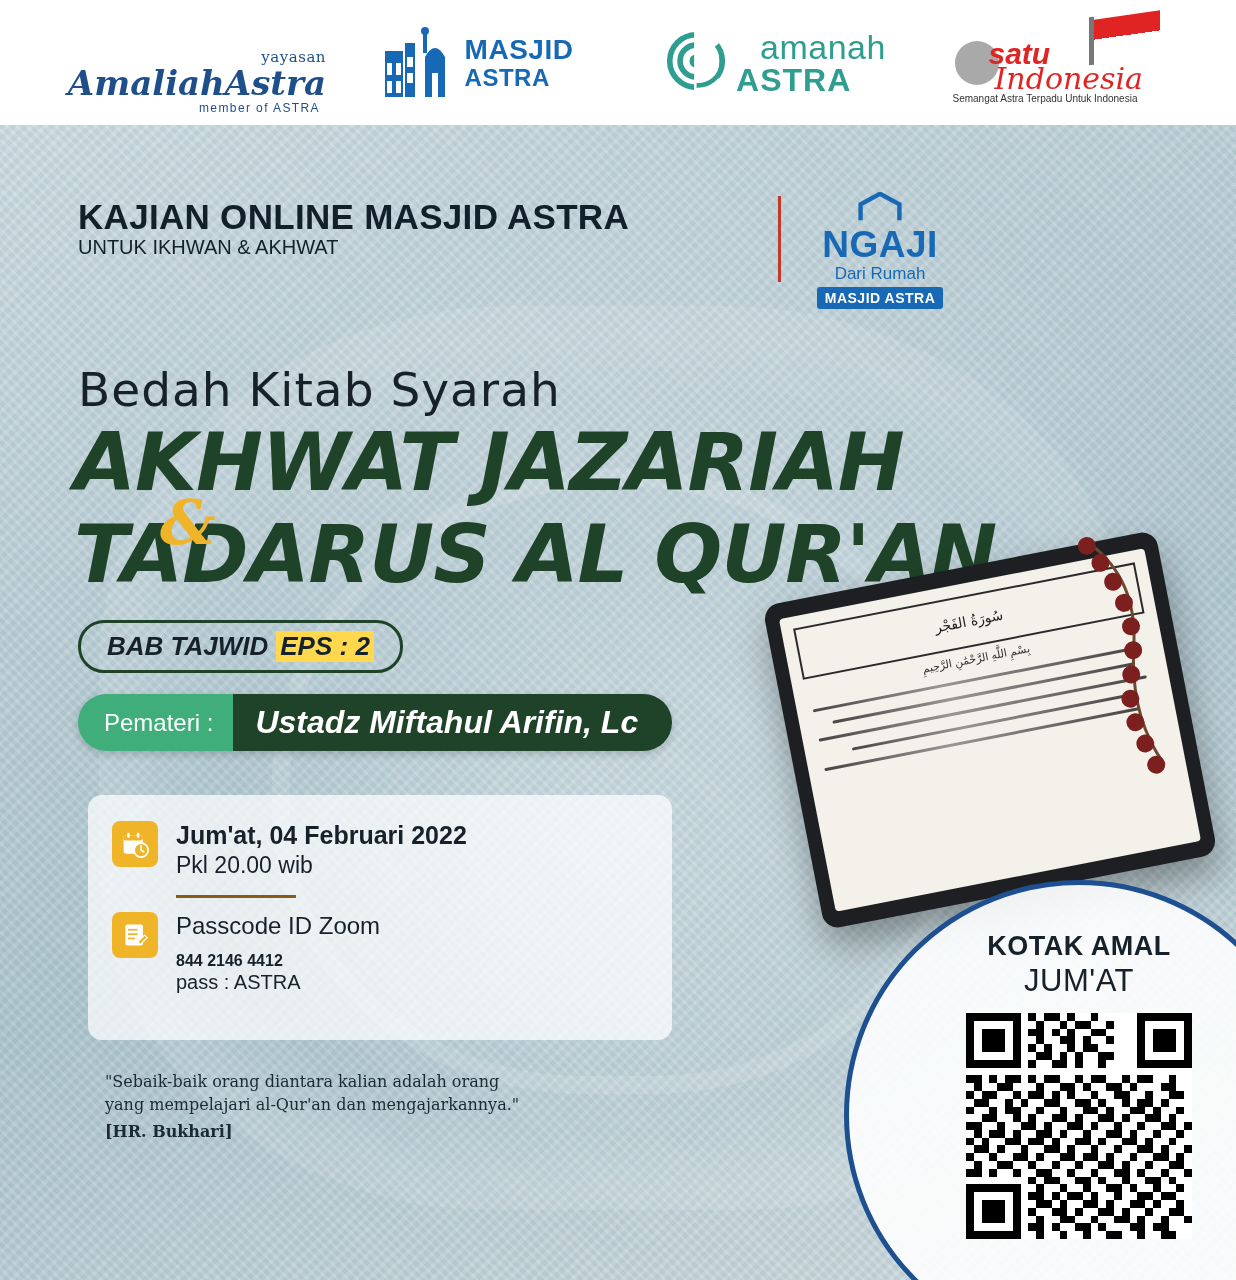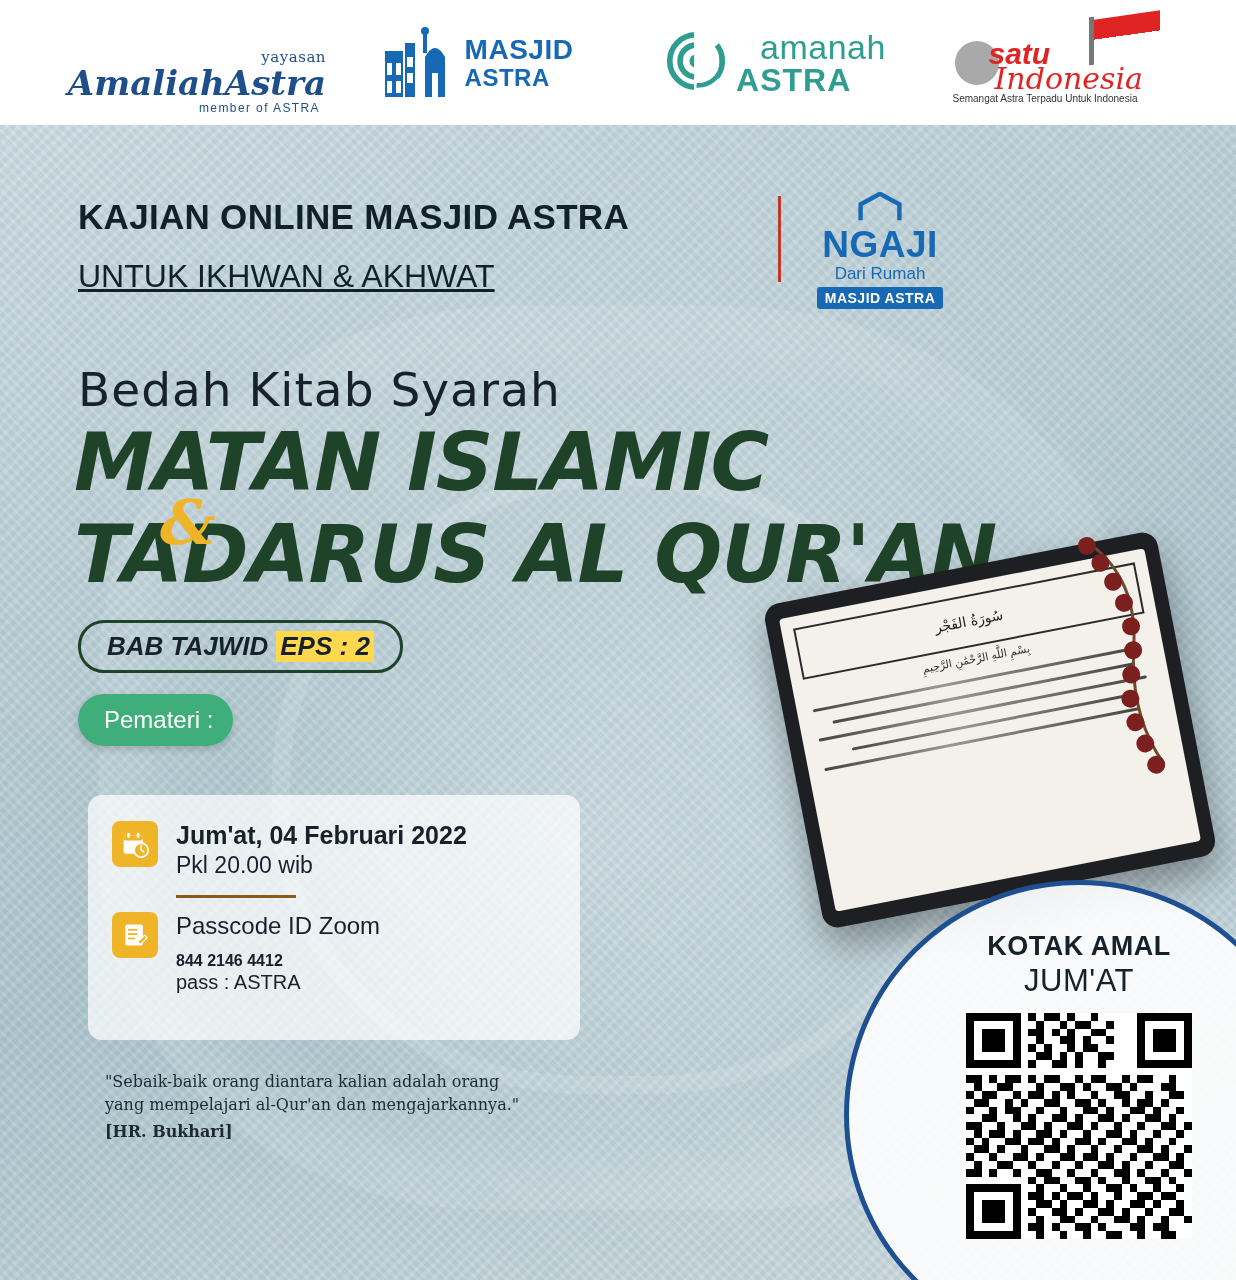--- a/index.html
+++ b/index.html
@@ -82,22 +82,22 @@
   .satu-t2 { position: absolute; left: 46px; top: 42px; font-size: 30px; color:#e02424; font-family:"DejaVu Serif", serif; font-style: italic;}
   .satu-t3 { position: absolute; left: 4px; top: 74px; font-size: 10px; color:#333; white-space: nowrap;}
   .satu-circle { position:absolute; left:6px; top:22px; width:44px; height:44px; border-radius:50%; background:#9a9a9a; opacity:.85;}
 
   
   .kajian {
     position: absolute; left: 78px; top: 197px;
     font-size: 35px; font-weight: bold; color: #12202a; letter-spacing: .3px;
   }
   .untuk {
-    position: absolute; left: 78px; top: 258px;
-    font-size: 32px; color: #12202a; font-weight: 300; text-decoration: underline;
+    position: absolute; left: 78px; top: 236px;
+    font-size: 20px; color: #12202a; font-weight: 300;
   }
   .divider-v {
     position: absolute; left: 778px; top: 196px; width: 3px; height: 86px; background: #c0392b;
   }
   .ngaji {
     position: absolute; left: 805px; top: 192px; width: 150px; text-align: center;
   }
   .ngaji .house { font-size: 0; }
   .ngaji .n1 { font-size: 37px; font-weight: bold; color: #1769b5; line-height: 1; letter-spacing: .5px;}
   .ngaji .n2 { font-size: 17px; color: #1769b5; margin-top: 1px; }
@@ -142,21 +142,21 @@
   .speaker {
     position: absolute; left: 78px; top: 694px;
     display: flex; align-items: stretch; border-radius: 30px; overflow: hidden;
     box-shadow: 0 3px 8px rgba(0,0,0,.18);
   }
   .speaker .lbl { background: #3fae7a; color: #fff; font-size: 24px; display:flex; align-items:center; padding: 12px 20px 12px 26px; }
   .speaker .nm { background: #1f4328; color: #ffffff; font-size: 32px; font-weight: bold; font-style: italic; display:flex; align-items:center; padding: 10px 34px 10px 22px; }
 
   
   .infocard {
-    position: absolute; left: 88px; top: 795px; width: 492px; height: 245px;
+    position: absolute; left: 88px; top: 795px; width: 584px; height: 245px;
     background: rgba(255,255,255,0.72); border-radius: 14px;
     padding: 26px 24px;
   }
   .info-row { display: flex; gap: 18px; align-items: flex-start; }
   .icon-badge {
     width: 46px; height: 46px; border-radius: 8px; background: #f0b429;
     display: flex; align-items: center; justify-content: center; flex: none;
     color: #fff;
   }
   .info-t1 { font-size: 25px; font-weight: bold; color: #17212a; }
@@ -308,31 +308,32 @@
         <path d="M8 32 L8 14 L30 2 L52 14 L52 32" fill="none" stroke="#1769b5" stroke-width="5"></path>
       </svg>
     </span>
     <div class="n1">NGAJI</div>
     <div class="n2">Dari Rumah</div>
     <div class="n3">MASJID ASTRA</div>
   </div>
 
 
   <div class="bedah">Bedah Kitab Syarah</div>
-  <div class="headline1">MATAN ISLAMIC</div>
+  <div class="headline1">AKHWAT JAZARIAH</div>
   <div class="amp">&amp;</div>
   <div class="headline2">TADARUS AL QUR'AN</div>
 
   <div class="bab">
     <span class="b1">BAB TAJWID</span>
     <span class="b2">EPS : 2</span>
   </div>
 
   <div class="speaker">
     <div class="lbl">Pemateri :</div>
+    <div class="nm">Ustadz Miftahul Arifin, Lc</div>
   </div>
 
   <div class="tablet">
     <div class="tablet-page">
       <div class="t-frame">
         <span>سُورَةُ الفَجْر</span>
       </div>
       <div style="text-align:center;font-size:11px;color:#333;">بِسْمِ اللَّهِ الرَّحْمَٰنِ الرَّحِيمِ</div>
       <div class="t-line s1"></div>
       <div class="t-line s2"></div>

